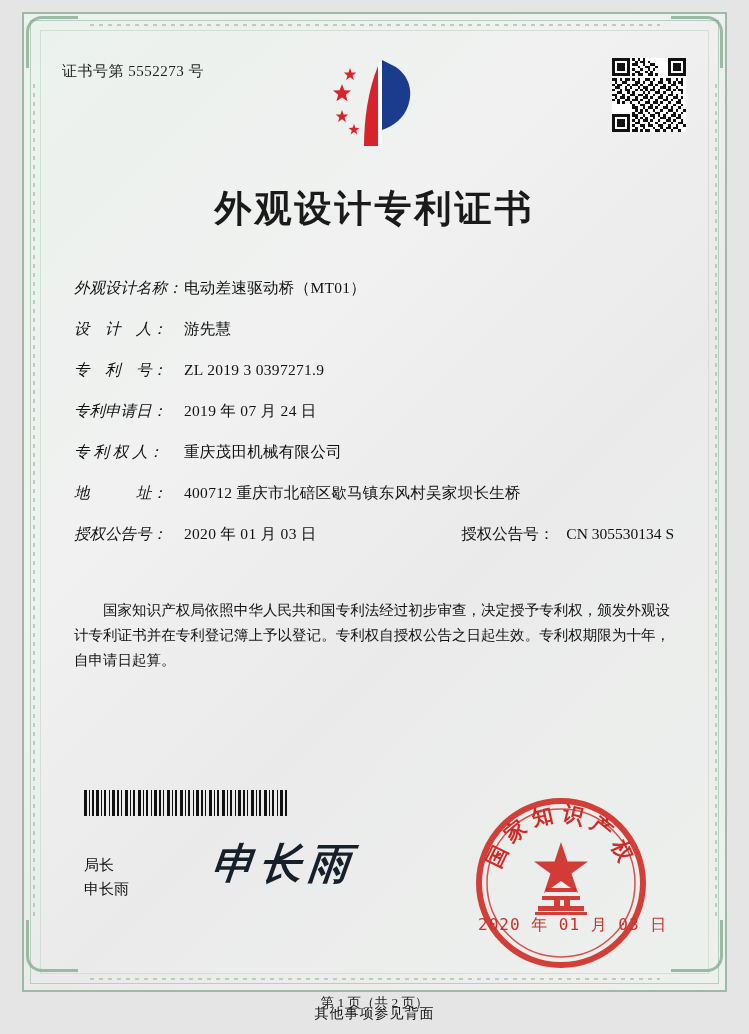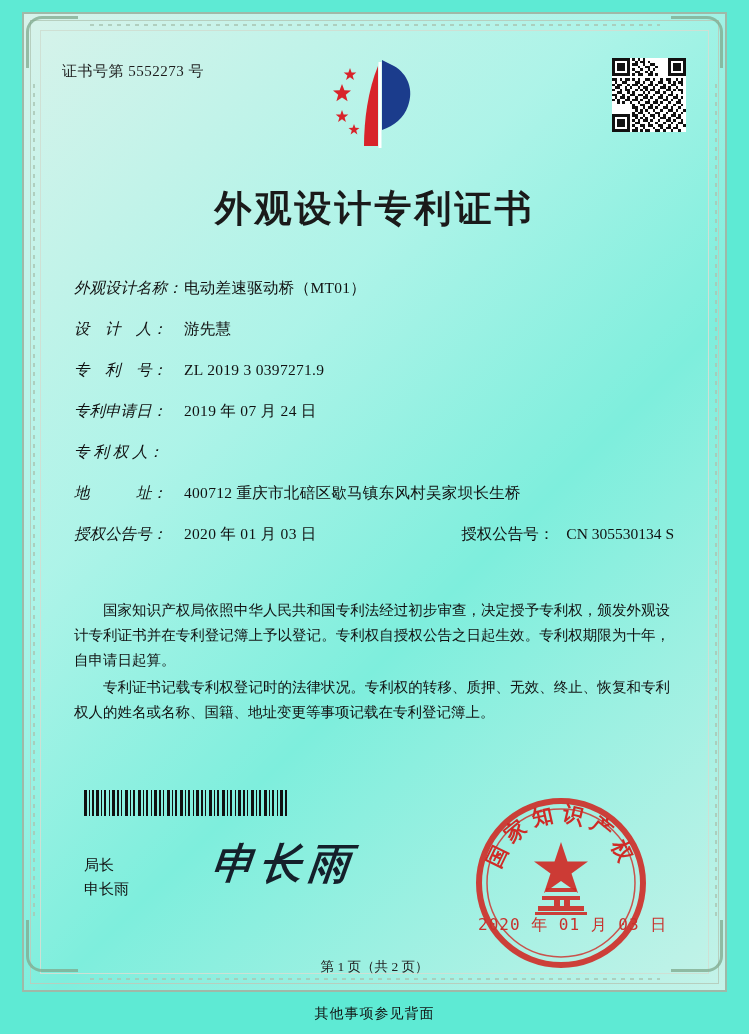--- a/index.html
+++ b/index.html
@@ -7,21 +7,21 @@
     padding: 0;
     background: #ffffff;
   }
   body {
     font-family: "Liberation Sans", sans-serif;
   }
   .page {
     position: relative;
     width: 749px;
     height: 1034px;
-    background: #5eead4;
+    background: #e5e5e5;
     overflow: hidden;
   }
 
   
   .border-outer {
     position: absolute;
     left: 22px;
     top: 12px;
     width: 705px;
     height: 980px;
@@ -216,21 +216,21 @@
     font-family: "DejaVu Sans Mono", monospace;
     font-size: 16px;
     color: #c8312c;
     letter-spacing: 1px;
   }
 
   
   .page-num {
     position: absolute;
     left: 0;
-    top: 958px;
+    top: 994px;
     width: 749px;
     text-align: center;
     font-family: "Liberation Serif", serif;
     font-size: 13.5px;
     color: #222;
   }
   .footnote {
     position: absolute;
     left: 0;
     top: 1005px;
@@ -513,36 +513,36 @@
     <div class="row">
       <div class="label">专　利　号：</div>
       <div class="value">ZL 2019 3 0397271.9</div>
     </div>
     <div class="row">
       <div class="label">专利申请日：</div>
       <div class="value">2019 年 07 月 24 日</div>
     </div>
     <div class="row">
       <div class="label">专 利 权 人：</div>
+      <div class="value">重庆茂田机械有限公司</div>
     </div>
     <div class="row">
       <div class="label">地　　　址：</div>
       <div class="value">400712 重庆市北碚区歇马镇东风村吴家坝长生桥</div>
     </div>
     <div class="row">
       <div class="label">授权公告号：</div>
       <div class="value">2020 年 01 月 03 日</div>
       <div class="label2">授权公告号：</div>
       <div class="value2">CN 305530134 S</div>
     </div>
   </div>
 
   <div class="paras">
     <p>国家知识产权局依照中华人民共和国专利法经过初步审查，决定授予专利权，颁发外观设计专利证书并在专利登记簿上予以登记。专利权自授权公告之日起生效。专利权期限为十年，自申请日起算。</p>
-    <p>专利证书记载专利权登记时的法律状况。专利权的转移、质押、无效、终止、恢复和专利权人的姓名或名称、国籍、地址变更等事项记载在专利登记簿上。</p>
   </div>
 
   <div class="barcode">
     <svg width="205" height="26" viewBox="0 0 205 26" shape-rendering="crispEdges">
       <g fill="#111111">
         <rect x="0" y="0" width="3" height="26"></rect>
           <rect x="5" y="0" width="1" height="26"></rect>
         <rect x="8" y="0" width="2" height="26"></rect>
           <rect x="12" y="0" width="3" height="26"></rect>
         <rect x="17" y="0" width="1" height="26"></rect>

